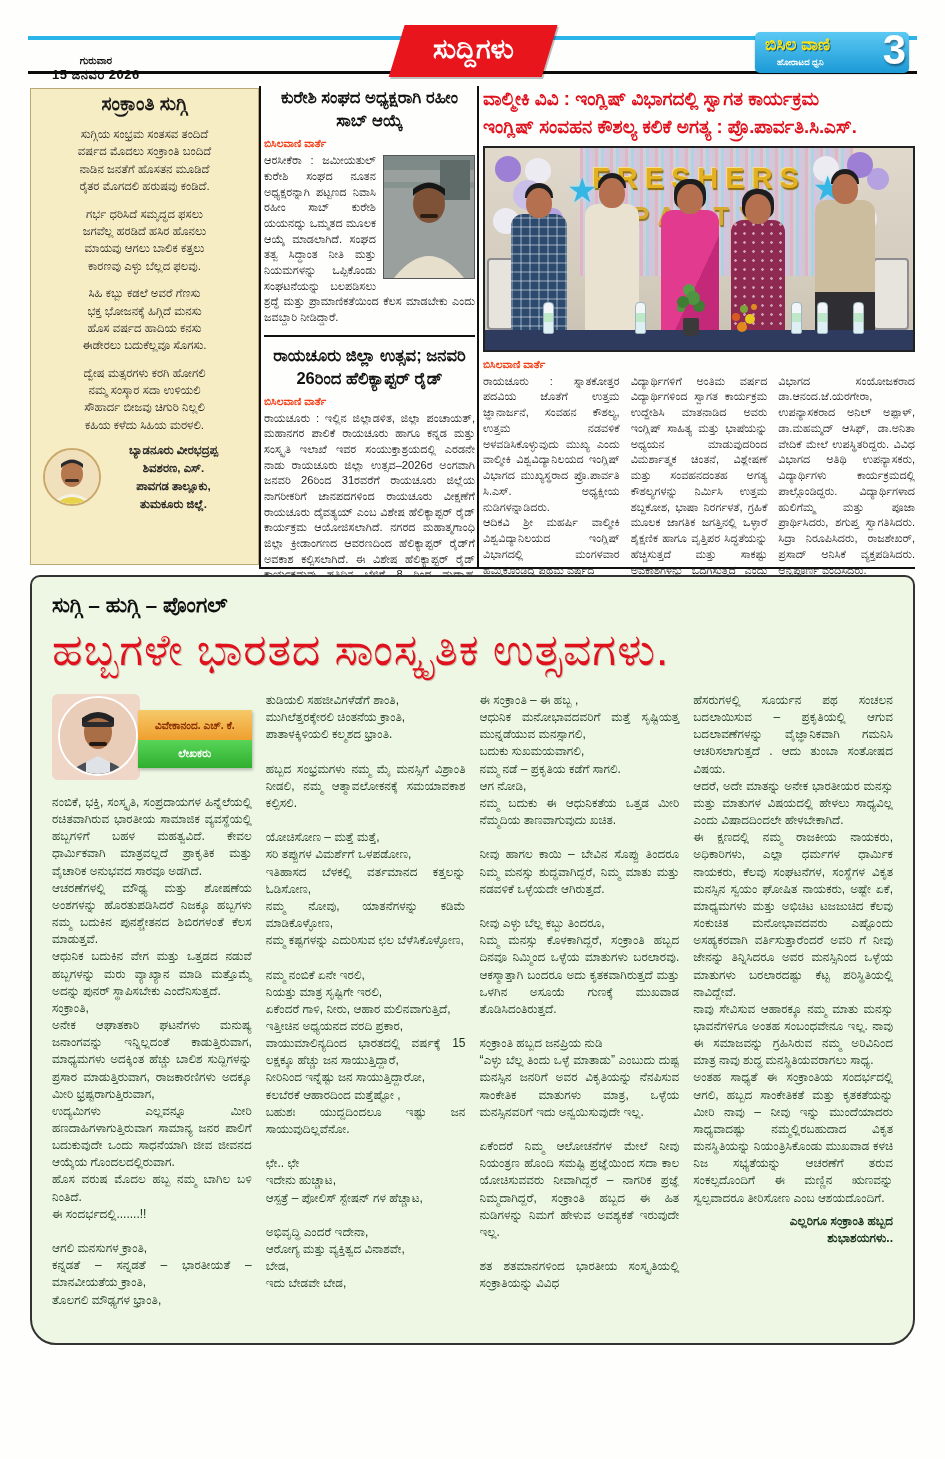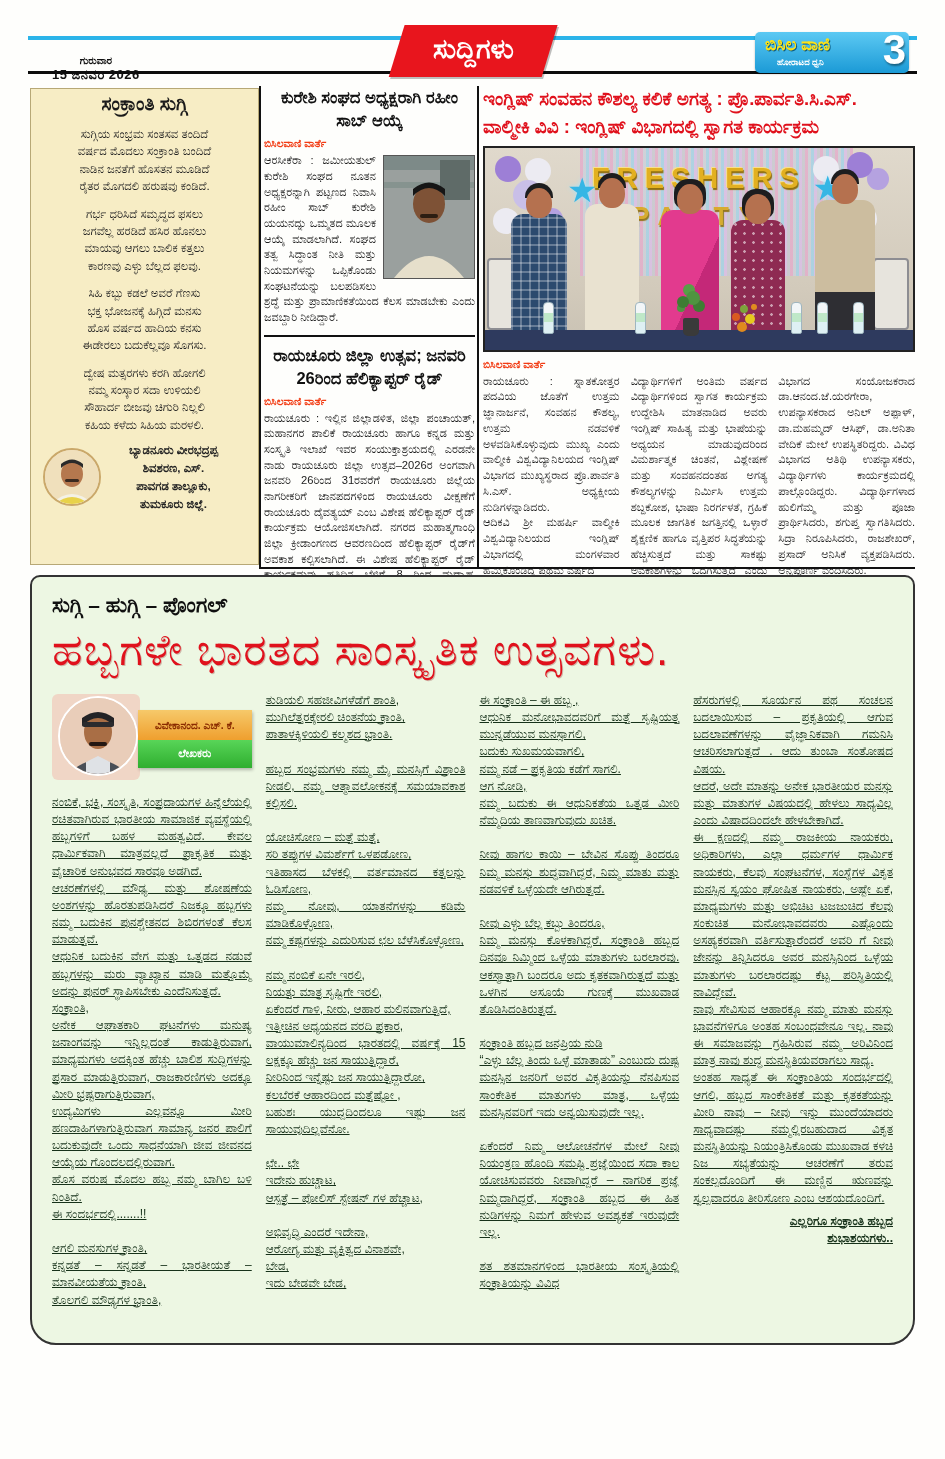--- a/index.html
+++ b/index.html
@@ -84,21 +84,21 @@
   .photo-byline { margin-top:6px; }
   .val-cols { display:flex; gap:11px; margin-top:3px; }
   .val-col { flex:1; font-size:11.1px; text-align:justify; line-height:1.42; color:#1c1c1c; white-space:pre-line; }
 
   
   .feature { position:absolute; top:575px; left:30px; width:885px; height:770px; background:#edf7e3; border:2px solid #333;
     border-radius:10px 10px 26px 26px; padding:16px 20px 10px; }
   .kicker { font-size:21px; font-weight:800; color:#101010; }
   .feature-headline { margin-top:8px; font-size:44px; font-weight:400; color:#e0111c; text-shadow:1px 1px 0 rgba(120,0,0,.25); letter-spacing:1px; }
   .feature-cols { display:flex; gap:14px; margin-top:16px; }
-  .fcol { flex:1; font-size:12px; text-align:justify; line-height:1.43; color:#17321a;text-decoration:underline; }
+  .fcol { flex:1; font-size:12px; text-align:justify; line-height:1.43; color:#17321a; }
   .ftext { white-space:pre-line; }
   .signoff { font-weight:800; text-align:right; margin-top:6px; white-space:pre-line; }
   .chip { position:relative; height:92px; margin:0 0 10px; }
   .chip-bg { position:absolute; left:0; top:2px; width:88px; height:86px; background:#f0d6c6; border-radius:6px; }
   .chip-avatar { position:absolute; left:6px; top:4px; width:80px; height:80px; border-radius:50%; overflow:hidden; border:2px solid #fff; background:#e8cdbb; z-index:2; }
   .chip-bands { position:absolute; left:86px; right:0; top:18px; z-index:1; box-shadow:1px 2px 3px rgba(0,0,0,.25); }
   .band-name { background:linear-gradient(180deg,#f6c96a,#ef9f2e); color:#8a2b00; font-size:10.5px; font-weight:bold; text-align:center; padding:8px 2px 7px; }
   .band-role { background:linear-gradient(180deg,#58d558,#2fae2f); color:#fff; font-size:11px; font-weight:bold; text-align:center; padding:6px 2px; }
 </style>
 </head>
@@ -183,22 +183,22 @@
     </div>
     <div class="mid-divider"></div>
     <div>
       <div class="art-title">ರಾಯಚೂರು ಜಿಲ್ಲಾ ಉತ್ಸವ; ಜನವರಿ 26ರಿಂದ ಹೆಲಿಕ್ಯಾಪ್ಟರ್ ರೈಡ್</div>
       <div class="byline">ಬಿಸಿಲವಾಣಿ ವಾರ್ತೆ</div>
       <div class="art-body">ರಾಯಚೂರು : ಇಲ್ಲಿನ ಜಿಲ್ಲಾಡಳಿತ, ಜಿಲ್ಲಾ ಪಂಚಾಯತ್, ಮಹಾನಗರ ಪಾಲಿಕೆ ರಾಯಚೂರು ಹಾಗೂ ಕನ್ನಡ ಮತ್ತು ಸಂಸ್ಕೃತಿ ಇಲಾಖೆ ಇವರ ಸಂಯುಕ್ತಾಶ್ರಯದಲ್ಲಿ ಎರಡನೇ ನಾಡು ರಾಯಚೂರು ಜಿಲ್ಲಾ ಉತ್ಸವ–2026ರ ಅಂಗವಾಗಿ ಜನವರಿ 26ರಿಂದ 31ರವರೆಗೆ ರಾಯಚೂರು ಜಿಲ್ಲೆಯ ನಾಗರೀಕರಿಗೆ ಜಾನಪದಗಳಿಂದ ರಾಯಚೂರು ವೀಕ್ಷಣೆಗೆ ರಾಯಚೂರು ದೈವತ್ಯಯ್ ಎಂಬ ವಿಶೇಷ ಹೆಲಿಕ್ಯಾಪ್ಟರ್ ರೈಡ್ ಕಾರ್ಯಕ್ರಮ ಆಯೋಜಿಸಲಾಗಿದೆ. ನಗರದ ಮಹಾತ್ಮಗಾಂಧಿ ಜಿಲ್ಲಾ ಕ್ರೀಡಾಂಗಣದ ಆವರಣದಿಂದ ಹೆಲಿಕ್ಯಾಪ್ಟರ್ ರೈಡ್‌ಗೆ ಅವಕಾಶ ಕಲ್ಪಿಸಲಾಗಿದೆ. ಈ ವಿಶೇಷ ಹೆಲಿಕ್ಯಾಪ್ಟರ್ ರೈಡ್ ಕಾರ್ಯಕ್ರಮವು ಪ್ರತಿದಿನ ಬೆಳಿಗ್ಗೆ 8 ರಿಂದ ಮಧ್ಯಾಹ್ನ 12ರವರೆಗೆ ಹಾಗೂ ಮಧ್ಯಾಹ್ನ 12.30ರಿಂದ ಸಂಜೆ 4.30ರವರೆಗೆ ನಡೆಯಲಿದ್ದು, ಪ್ರತಿಯೊಬ್ಬರಿಗೆ ಕೇವಲ 3500 ರೂಗಳನ್ನು ನಿಗದಿ ಮಾಡಲಾಗಿದೆ. 2 ವರ್ಷದೊಳಗಿನ ಮಕ್ಕಳಿಗೆ ಉಚಿತ ಪ್ರವೇಶ ನೀಡಲಾಗುವುದು. ಟಿಕೇಟ್ ಮಾಹಿತಿಗಾಗಿ ಜಿಲ್ಲಾಧಿಕಾರಿಗಳ ಕಚೇರಿ ರಾಯಚೂರು ಇವರನ್ನು ಸಂಪರ್ಕ ಮಾಡಬಹುದಾಗಿದೆ ಎಂದು ರಾಯಚೂರು ಉತ್ಸವ ಸಮಿತಿಯ ಪ್ರಕಟಣೆ ತಿಳಿಸಿದೆ.</div>
     </div>
   </div>
 
   <div class="right-col">
+    <div class="red-headline">ವಾಲ್ಮೀಕಿ ವಿವಿ : ಇಂಗ್ಲಿಷ್ ವಿಭಾಗದಲ್ಲಿ ಸ್ವಾಗತ ಕಾರ್ಯಕ್ರಮ</div>
     <div class="red-headline">ಇಂಗ್ಲಿಷ್ ಸಂವಹನ ಕೌಶಲ್ಯ ಕಲಿಕೆ ಅಗತ್ಯ : ಪ್ರೊ.ಪಾರ್ವತಿ.ಸಿ.ಎಸ್.</div>
-    <div class="red-headline">ವಾಲ್ಮೀಕಿ ವಿವಿ : ಇಂಗ್ಲಿಷ್ ವಿಭಾಗದಲ್ಲಿ ಸ್ವಾಗತ ಕಾರ್ಯಕ್ರಮ</div>
 
     <div class="event-photo">
       <div class="ph-wall"></div>
       <div class="ph-curtain"></div>
       <div class="ph-balloons left"></div>
       <div class="ph-balloons right"></div>
       <div class="ph-title">FRESHERS</div>
       <div class="ph-title2">PARTY</div>
       <div class="ph-star s1">★</div>
       <div class="ph-star s2">★</div>

